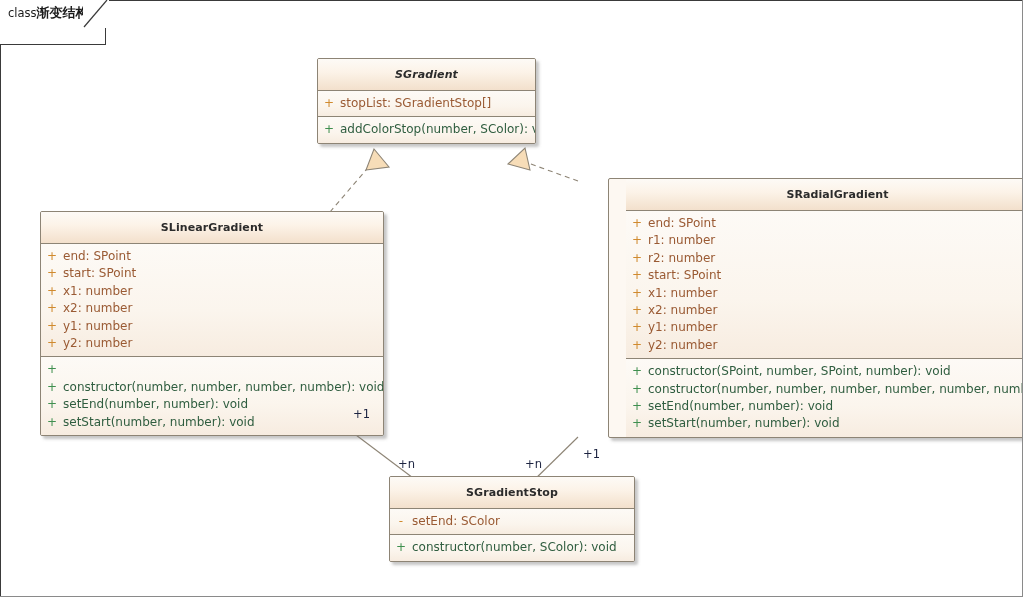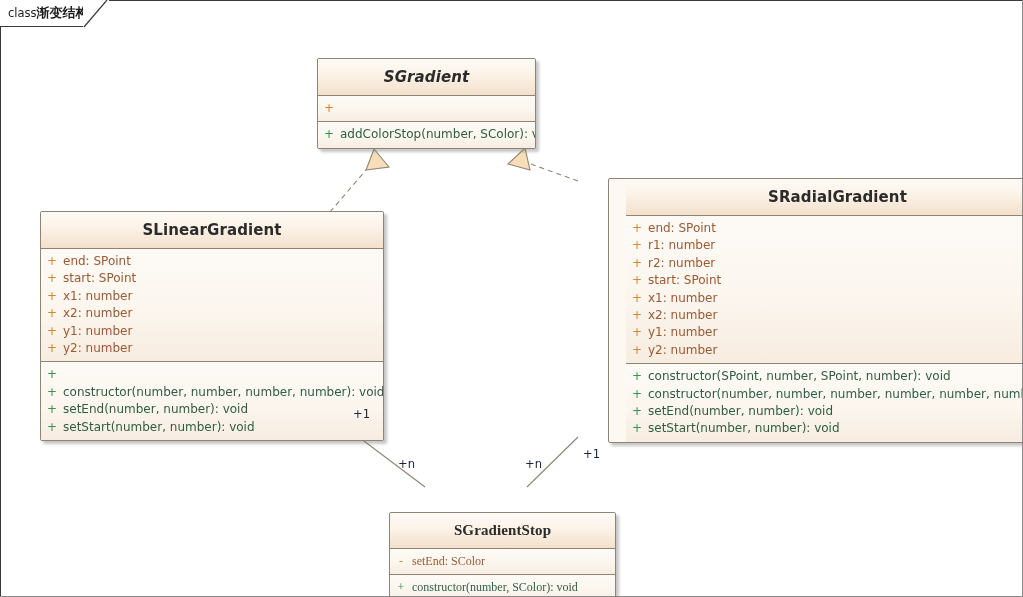--- a/index.html
+++ b/index.html
@@ -29,21 +29,21 @@
     height: 596px;
     border-left: 1px solid #3a3a3a;
     border-top: 1px solid #3a3a3a;
     box-sizing: border-box;
     pointer-events: none;
   }
   #frame-tab {
     position: absolute;
     left: 0;
     top: 0;
-    height: 27px;
+    height: 45px;
     width: 106px;
     box-sizing: border-box;
     background: #ffffff;
     border-right: 1px solid #3a3a3a;
     border-bottom: 1px solid #3a3a3a;
   }
   #frame-tab-slant {
     position: absolute;
     left: 83px;
     top: 0;
@@ -82,21 +82,21 @@
     position: absolute;
     box-sizing: border-box;
     border: 1px solid #8d8475;
     background: #fdf8f2;
     box-shadow: 3px 3px 3px rgba(120,120,120,0.42);
     border-radius: 2px;
     overflow: hidden;
   }
   .uml-header {
     text-align: center;
-    font-size: 15px;
+    font-size: 11px;
     font-weight: bold;
     color: #2b2b2b;
     background: linear-gradient(to bottom, #fdfaf6 0%, #fcf3e8 42%, #f3e0cc 100%);
     padding: 9px 6px 9px 6px;
     border-bottom: 1px solid #8d8475;
     letter-spacing: 0.1px;
   }
   .uml-header.abstract {
     font-style: italic;
   }
@@ -157,20 +157,21 @@
     <line x1="352" y1="432" x2="425" y2="487" stroke="#8d8475" stroke-width="1.1"></line>
 
     <line x1="578" y1="437" x2="527" y2="487" stroke="#8d8475" stroke-width="1.1"></line>
   </svg>
 
   <div class="uml-class" style="left:317px; top:58px; width:219px;">
     <div class="uml-header abstract">SGradient</div>
     <div class="uml-compartment">
       <div class="uml-row attr">
         <span class="uml-vis">+</span>
+        <span class="uml-text">stopList: SGradientStop[]</span>
       </div>
     </div>
     <div class="uml-compartment">
       <div class="uml-row oper">
         <span class="uml-vis">+</span>
         <span class="uml-text">addColorStop(number, SColor): void</span>
       </div>
     </div>
   </div>
 
@@ -270,21 +271,21 @@
         <span class="uml-vis">+</span>
         <span class="uml-text">setEnd(number, number): void</span>
       </div>
       <div class="uml-row oper">
         <span class="uml-vis">+</span>
         <span class="uml-text">setStart(number, number): void</span>
       </div>
     </div>
   </div>
 
-  <div class="uml-class" style="left:389px; top:512px; width:227px;font-family:Liberation Serif, serif;">
+  <div class="uml-class" style="left:389px; top:476px; width:246px;">
     <div class="uml-header">SGradientStop</div>
     <div class="uml-compartment">
       <div class="uml-row attr">
         <span class="uml-vis">-</span>
         <span class="uml-text">setEnd: SColor</span>
       </div>
     </div>
     <div class="uml-compartment">
       <div class="uml-row oper">
         <span class="uml-vis">+</span>

